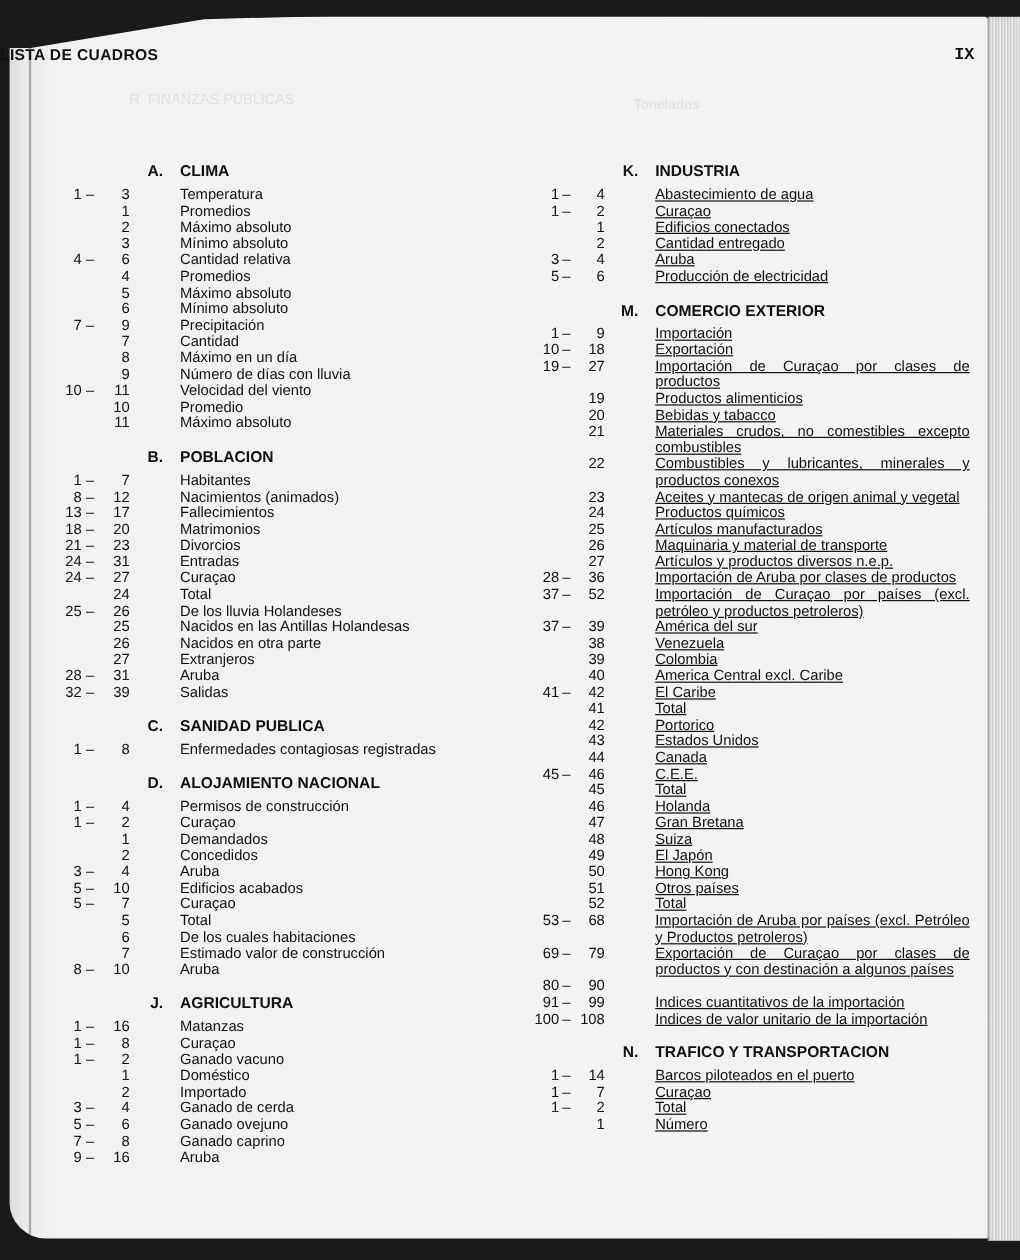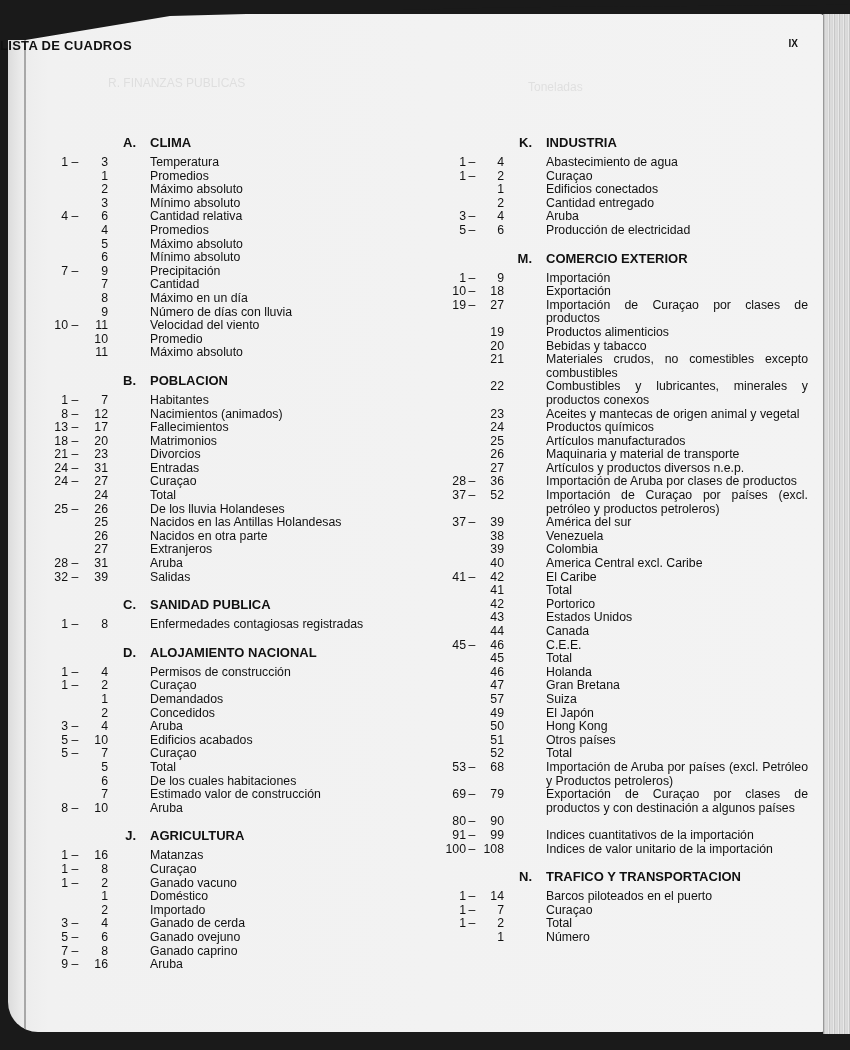--- a/index.html
+++ b/index.html
@@ -30,22 +30,22 @@
     .page-edges {
       position: absolute; right: 0; top: 14px; width: 26px; height: 1020px;
       background: repeating-linear-gradient(90deg, #bdbdbd 0px, #e5e5e5 2px, #cfcfcf 3px, #f0f0f0 5px);
       border-left: 1px solid #999;
     }
     .header-title {
       position: absolute; left: 0; width: 850px; top: 38px;
       font-weight: bold; font-size: 13px; letter-spacing: 0.3px;
     }
     .page-number {
-      position: absolute; right: 52px; top: 38px;
-      font-weight: bold; font-size: 10px;
+      position: absolute; right: 38px; top: 38px;
+      font-weight: bold; font-size: 14px; font-family: Liberation Mono, monospace;
     }
     .col {
       position: absolute;
       font-size: 12.3px;
       line-height: 13.6px;
     }
     .col-left { left: 40px; top: 136px; width: 380px; }
     .col-right { left: 440px; top: 136px; width: 380px; }
     .section { margin-bottom: 14px; }
     .section-head {
@@ -56,21 +56,21 @@
     .row { display: flex; }
     .range { width: 72px; display: flex; flex-shrink: 0; }
     .col-right .range { width: 64px; }
     .r-from { width: 28px; text-align: right; }
     .r-dash { width: 14px; text-align: center; }
     .r-to { width: 26px; text-align: right; }
     .col-right .r-from { width: 26px; }
     .col-right .r-dash { width: 12px; }
     .col-right .r-to { width: 26px; }
     .label { margin-left: 38px; }
-    .col-right .label { margin-left: 42px; width: 262px; }
+    .col-right .label { margin-left: 42px; width: 262px; text-decoration: underline; }
     .col-right .label.justify { text-align: justify; text-align-last: left; }
     .bleed {
       position: absolute; color: rgba(60,60,60,0.10); font-size: 12px;
       pointer-events: none; white-space: nowrap;
     }
   </style>
 </head>
 <body>
 
 <div class="page">
@@ -789,21 +789,21 @@
           <span class="r-from"></span>
           <span class="r-dash"></span>
           <span class="r-to">47</span>
         </span>
         <span class="label">Gran Bretana</span>
       </div>
       <div class="row">
         <span class="range">
           <span class="r-from"></span>
           <span class="r-dash"></span>
-          <span class="r-to">57</span>
+          <span class="r-to">48</span>
         </span>
         <span class="label">Suiza</span>
       </div>
       <div class="row">
         <span class="range">
           <span class="r-from"></span>
           <span class="r-dash"></span>
           <span class="r-to">49</span>
         </span>
         <span class="label">El Japón</span>

